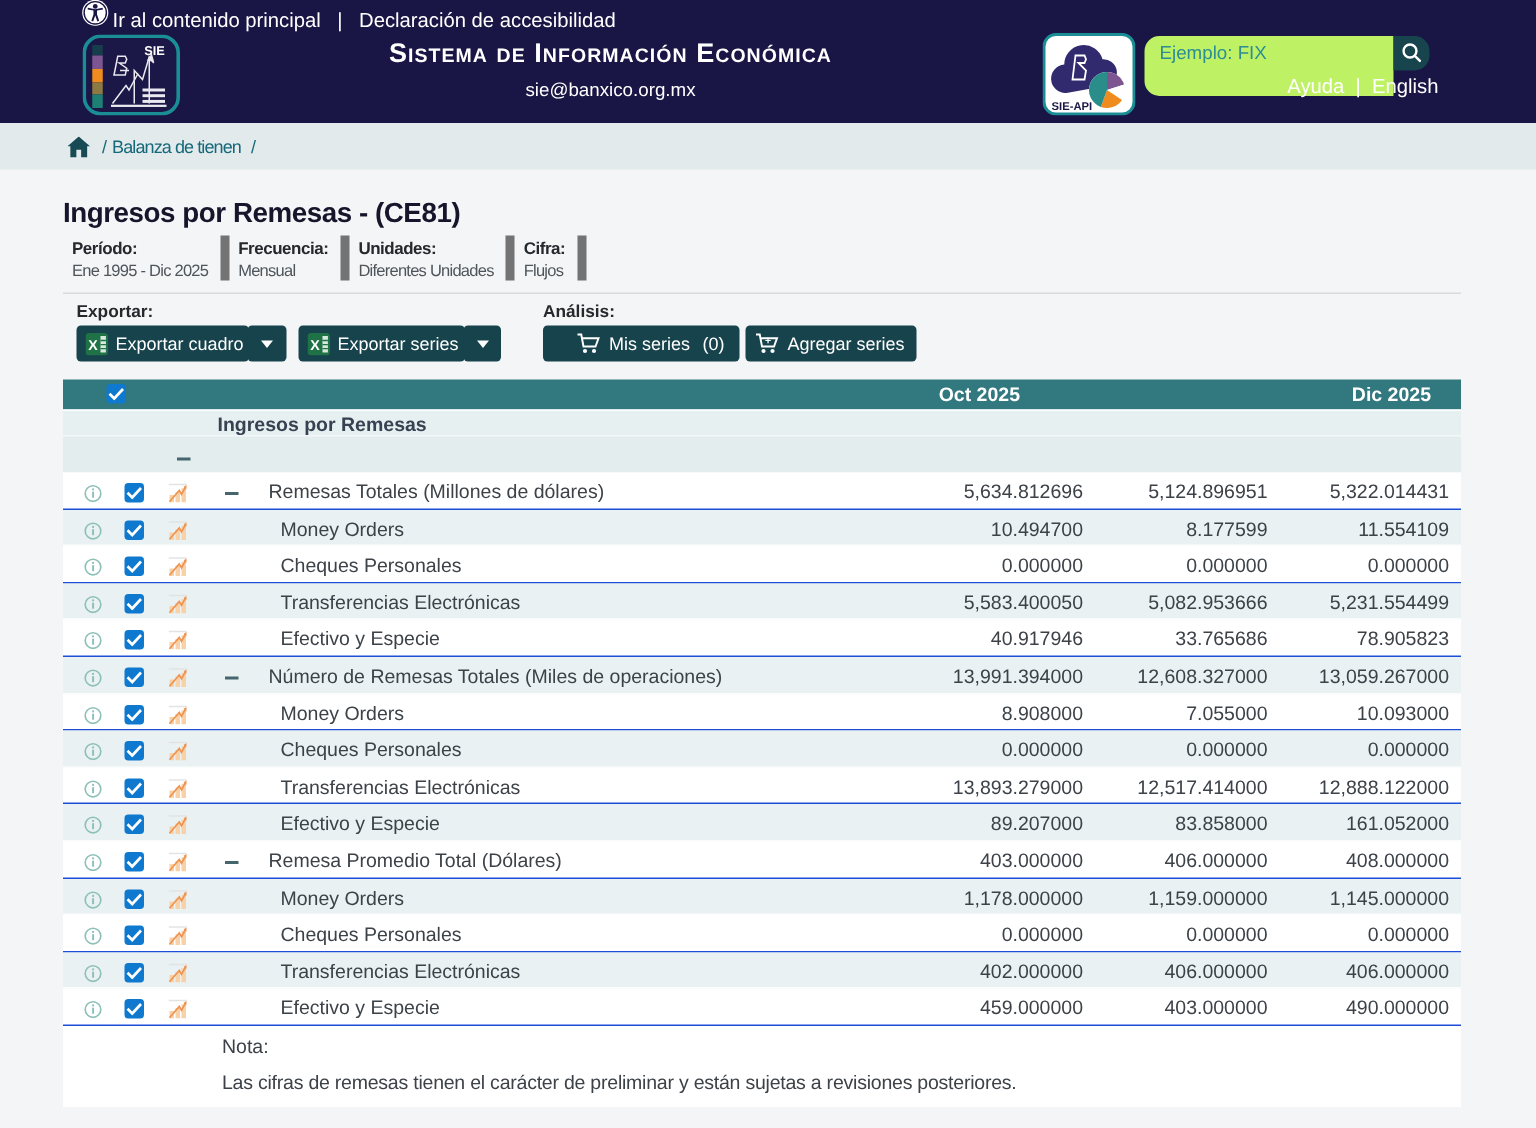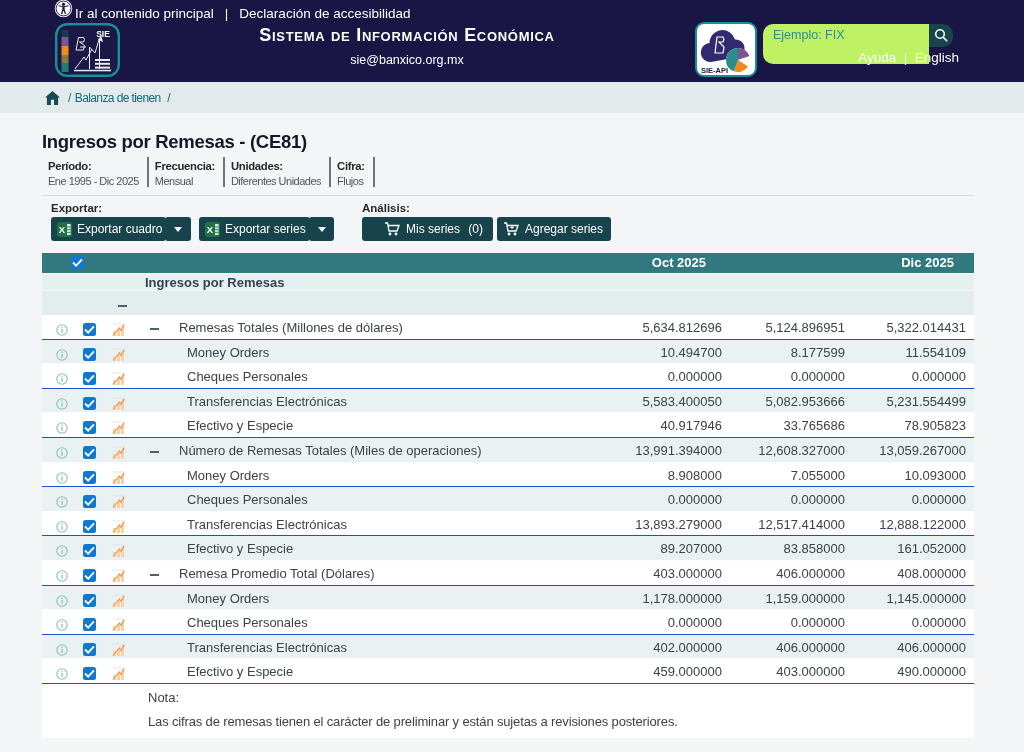--- a/index.html
+++ b/index.html
@@ -26,21 +26,21 @@
 
   
   .crumb { position:absolute; left:0; top:82px; width:1024px; height:31px; background:#e2eaec; }
   .crumb-inner { position:absolute; left:45px; top:0; height:31px; display:flex; align-items:center; font-size:12px; letter-spacing:-0.6px; color:#16697a; }
   .crumb-inner svg { margin-right:4px; }
   .crumb-inner .s { margin:0 4px; }
 
   
   .pgtitle { position:absolute; left:42px; top:131px; font-size:18.5px; letter-spacing:-0.3px; font-weight:bold; color:#15152b; }
   .meta { position:absolute; left:42px; top:157px; display:flex; }
-  .meta .item { padding:0 8px 0 6px; border-right:2px solid #737373; }
+  .meta .item { padding:0 8px 0 6px; border-right:6px solid #737373; }
   .meta .lab { font-size:11.3px; letter-spacing:-0.3px; font-weight:bold; color:#25282c; padding-top:3px; }
   .meta .val { font-size:11px; letter-spacing:-0.5px; color:#4e555b; padding-top:3px; }
   .rule { position:absolute; left:42px; top:195px; width:932px; height:1px; background:#d8dadb; }
 
   
   .lab-exp { position:absolute; left:51px; top:202px; font-size:11.5px; font-weight:bold; color:#25282c; }
   .lab-ana { position:absolute; left:362px; top:202px; font-size:11.5px; font-weight:bold; color:#25282c; }
   .btn { position:absolute; top:217px; height:24px; background:#17434c; border-radius:3px; color:#fff; font-size:12px; display:flex; align-items:center; white-space:nowrap; }
   .btn .exic { margin:0 5px 0 6px; flex:0 0 auto; }
   .caret { width:0; height:0; border-left:4.5px solid transparent; border-right:4.5px solid transparent; border-top:5px solid #fff; margin:auto; }
@@ -217,21 +217,21 @@
       <text x="9" y="7.5" font-size="7" font-weight="bold" fill="#fff" text-anchor="middle" font-family="Liberation Sans">+</text>
     </svg>Agregar series</div>
 
 <div class="tbl">
   <div class="thead">
     <span class="cb cbx">
         <svg width="11" height="9" viewBox="0 0 12 10">
           <path d="M1 5 L4.5 8.5 L11 1.5" fill="none" stroke="#fff" stroke-width="2"></path>
         </svg>
       </span>
-    <span class="col" style="left:566px; width:98px;">Oct 2025</span>
+    <span class="col" style="left:540px; width:98px;">Oct 2025</span>
     <span class="col" style="left:688px; width:96px;margin-top:20px;">Nov 2025</span>
     <span class="col" style="left:810px; width:102px;">Dic 2025</span>
   </div>
   <div class="sub1">
       <span>Ingresos por Remesas</span>
     </div>
   <div class="sub2">
       <span class="dash" style="left:76px; top:14px;"></span>
     </div>
 </div>

